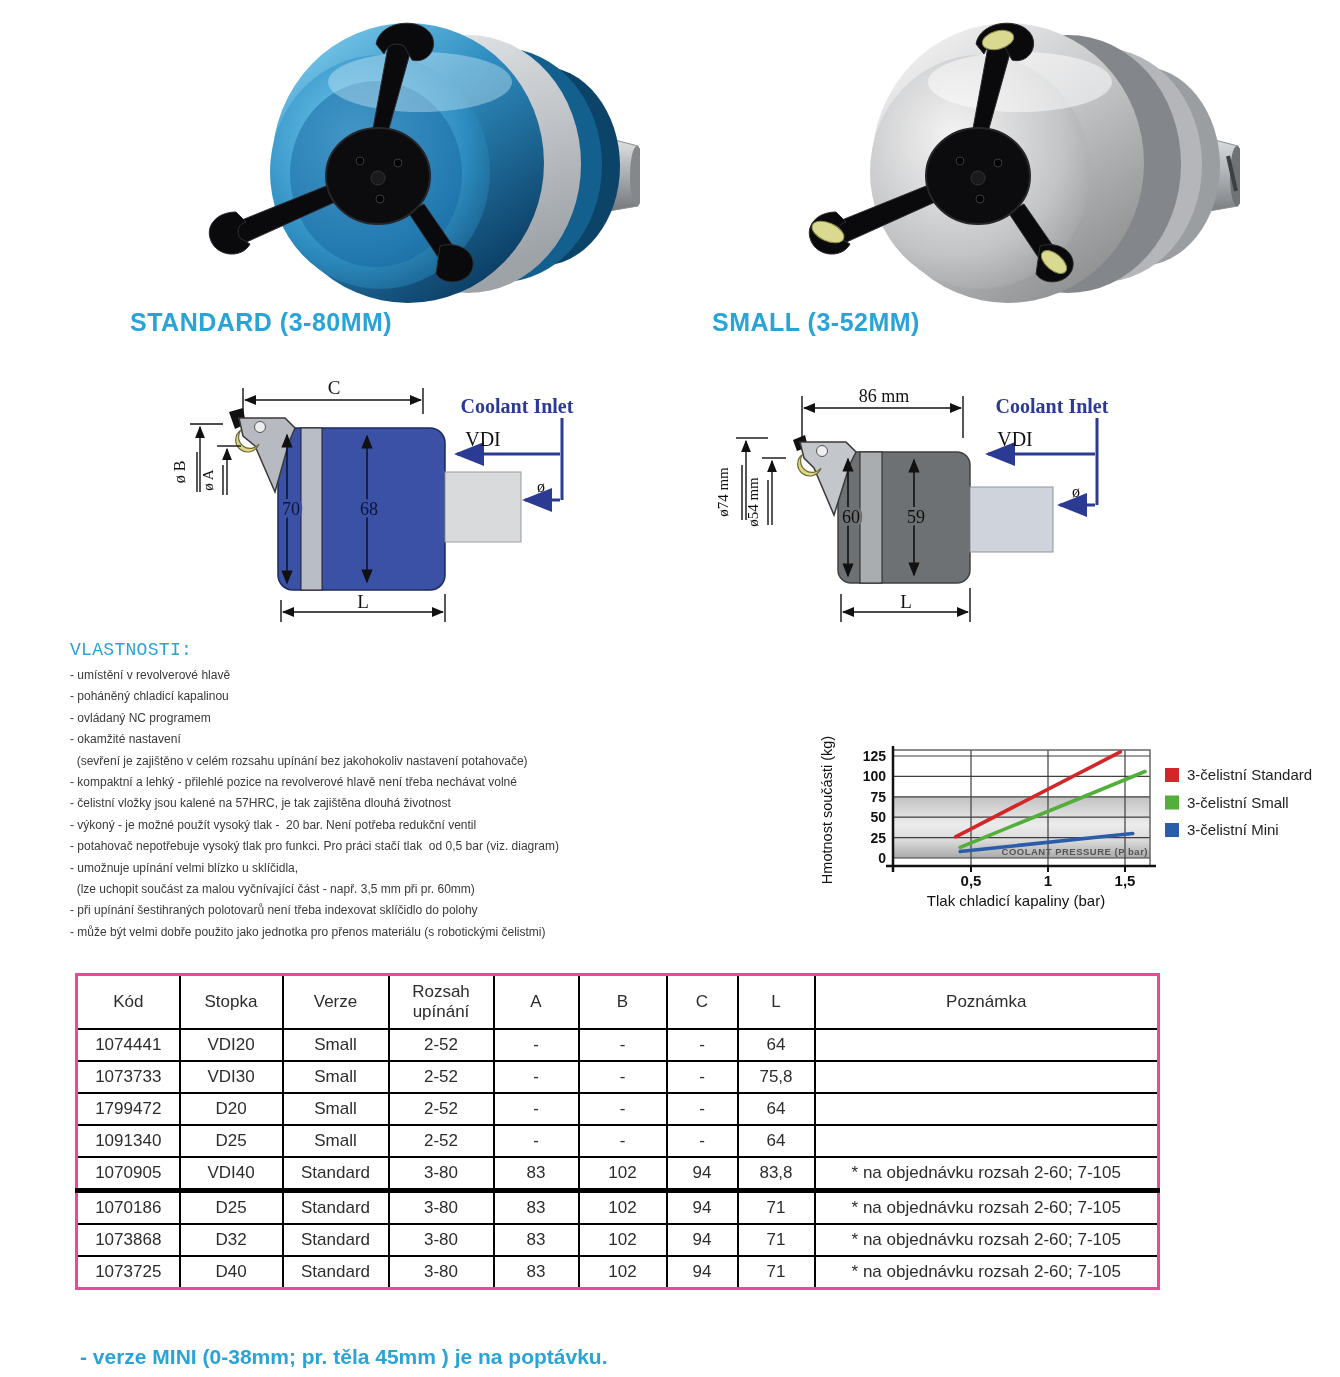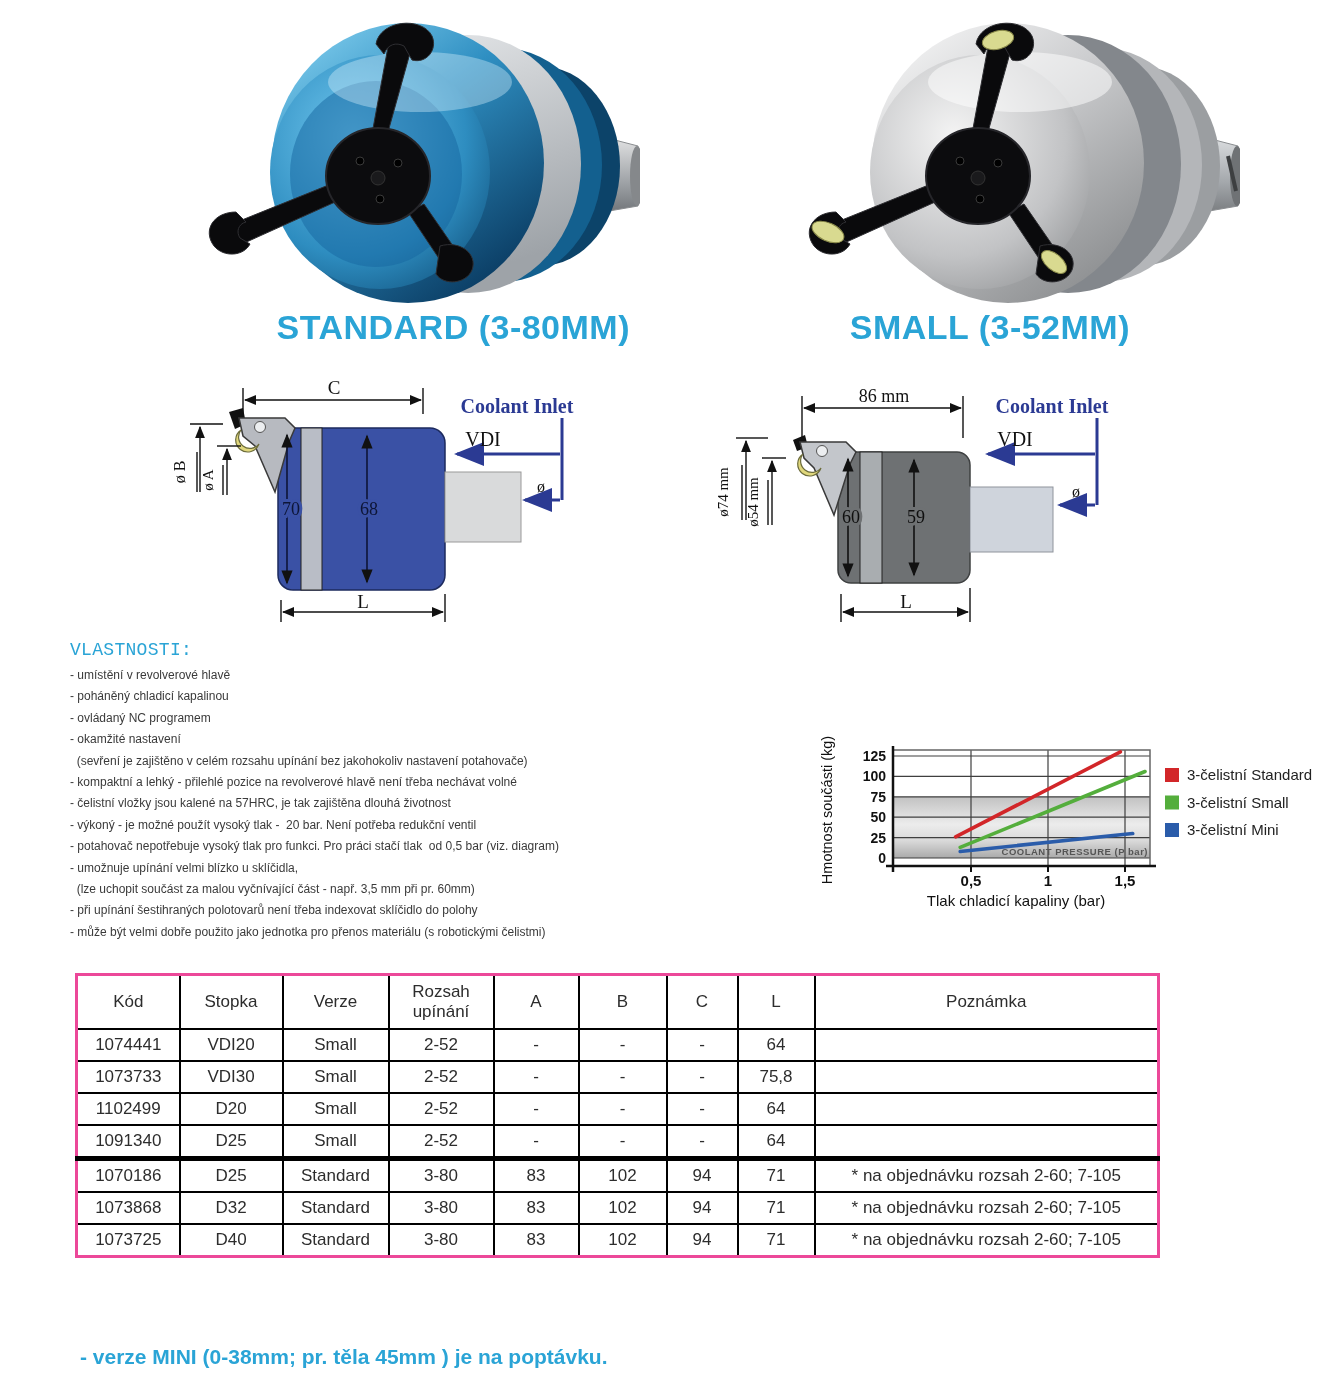--- a/index.html
+++ b/index.html
@@ -1,20 +1,20 @@
 <!DOCTYPE html>
 <html><head>
 <meta charset="utf-8">
 <style>
   html,body{margin:0;padding:0;background:#fff;}
   #page{position:relative;width:1340px;height:1377px;background:#fff;overflow:hidden;
         font-family:"Liberation Sans",sans-serif;color:#2e2e2e;}
   .abs{position:absolute;}
   
-  .caption{font-weight:bold;font-size:34px;letter-spacing:.5px;color:#2aa4d6;text-align:right;}
+  .caption{font-weight:bold;font-size:25px;letter-spacing:.5px;color:#2aa4d6;text-align:left;}
   
   #features-heading{font-size:18px;color:#2aa4d6;letter-spacing:.3px;font-family:Liberation Mono, monospace;}
   #features-list{font-size:12px;line-height:21.4px;color:#3a3a3a;white-space:pre-wrap;}
   .feat-line{white-space:pre;}
   
   #spec-table{border-collapse:collapse;table-layout:fixed;width:1082px;background:#fff;}
   #spec-table th,#spec-table td{border:2px solid #000;text-align:center;vertical-align:middle;
       font-size:17px;color:#2d2d2d;padding:1px 2px;overflow:hidden;}
   #spec-table{border:3px solid #ec4899;}
   #spec-table th{font-weight:normal;height:50px;line-height:1.15;}
@@ -129,21 +129,21 @@
         <ellipse cx="238" cy="170" rx="52" ry="48" fill="#0c0c0e" stroke="#26262a" stroke-width="2"></ellipse>
         <circle cx="220" cy="155" r="4" fill="#000" stroke="#3a3a3a"></circle>
         <circle cx="258" cy="157" r="4" fill="#000" stroke="#3a3a3a"></circle>
         <circle cx="240" cy="193" r="4" fill="#000" stroke="#3a3a3a"></circle>
         <circle cx="238" cy="172" r="7" fill="#1a1a1c" stroke="#333"></circle>
       </g>
     </svg>
   </div>
 
   <div class="abs caption" style="left:130px;top:308px;width:500px;">STANDARD (3-80MM)</div>
-  <div class="abs caption" style="left:660px;top:308px;width:470px;">SMALL (3-52MM)</div>
+  <div class="abs caption" style="left:712px;top:308px;width:470px;">SMALL (3-52MM)</div>
 
   <div class="abs" style="left:165px;top:380px;width:460px;height:250px;">
     <svg width="460" height="250" viewBox="0 0 460 250">
       <defs>
         <marker id="mkB1" viewBox="0 0 10 8" refX="9" refY="4" markerWidth="9" markerHeight="7" orient="auto-start-reverse">
           <path d="M0,0 L10,4 L0,8 z" fill="#111"></path>
         </marker>
         <marker id="mkN1" viewBox="0 0 10 8" refX="9" refY="4" markerWidth="10" markerHeight="8" orient="auto-start-reverse">
           <path d="M0,0 L10,4 L0,8 z" fill="#2b3a93"></path>
         </marker>
@@ -375,40 +375,51 @@
           <td>VDI30</td>
           <td>Small</td>
           <td>2-52</td>
           <td>-</td>
           <td>-</td>
           <td>-</td>
           <td>75,8</td>
           <td></td>
         </tr>
         <tr>
-          <td>1102499</td>
+          <td>1799472</td>
           <td>D20</td>
           <td>Small</td>
           <td>2-52</td>
           <td>-</td>
           <td>-</td>
           <td>-</td>
           <td>64</td>
           <td></td>
         </tr>
         <tr>
           <td>1091340</td>
           <td>D25</td>
           <td>Small</td>
           <td>2-52</td>
           <td>-</td>
           <td>-</td>
           <td>-</td>
           <td>64</td>
           <td></td>
+        </tr>
+        <tr>
+          <td>1070905</td>
+          <td>VDI40</td>
+          <td>Standard</td>
+          <td>3-80</td>
+          <td>83</td>
+          <td>102</td>
+          <td>94</td>
+          <td>83,8</td>
+          <td>* na objednávku rozsah 2-60; 7-105</td>
         </tr>
         <tr class="group-sep">
           <td>1070186</td>
           <td>D25</td>
           <td>Standard</td>
           <td>3-80</td>
           <td>83</td>
           <td>102</td>
           <td>94</td>
           <td>71</td>

